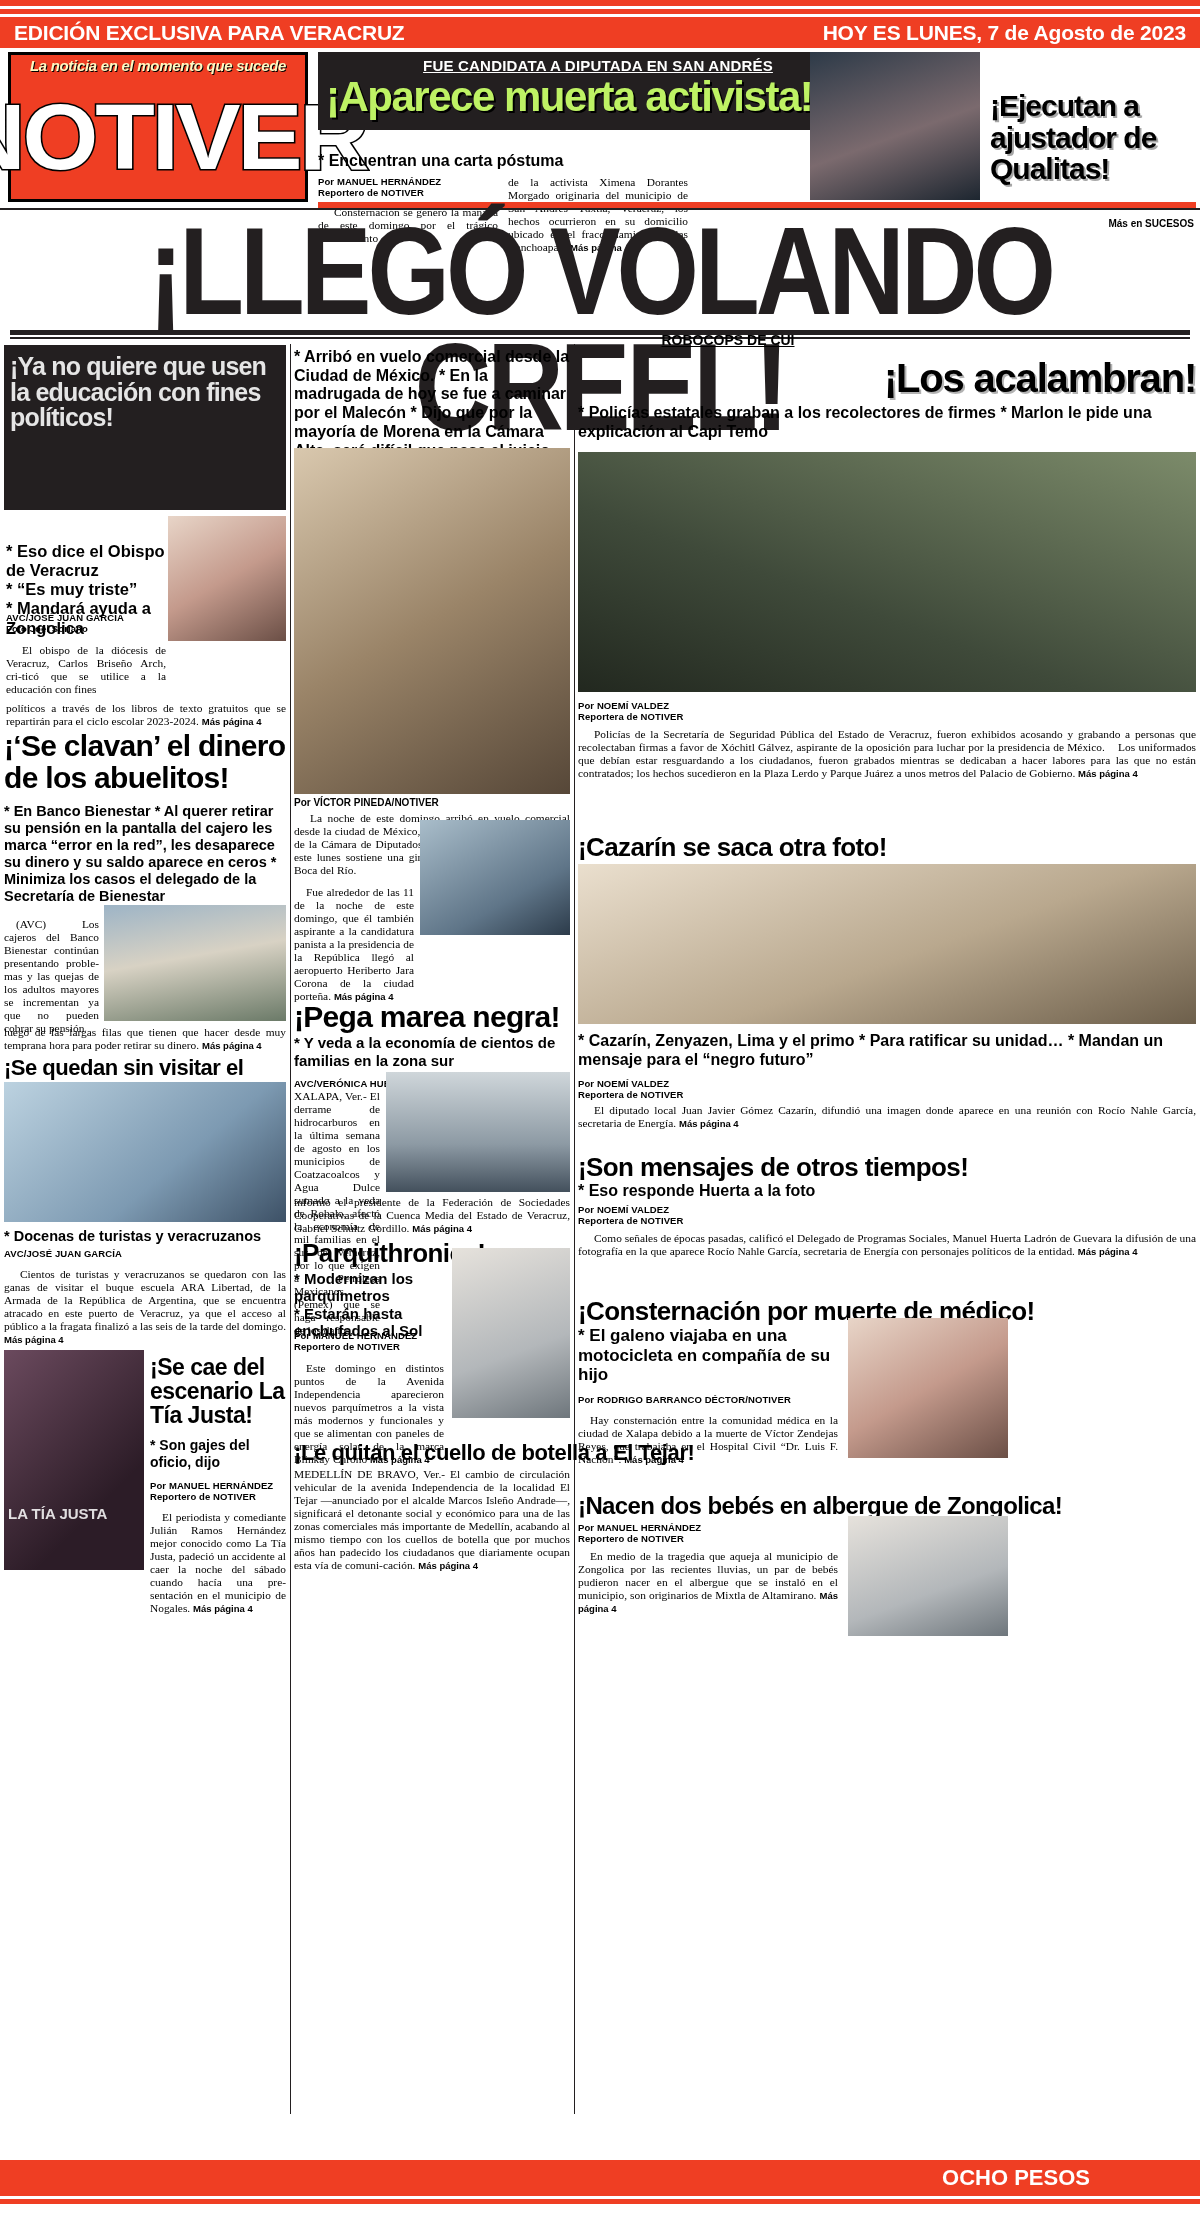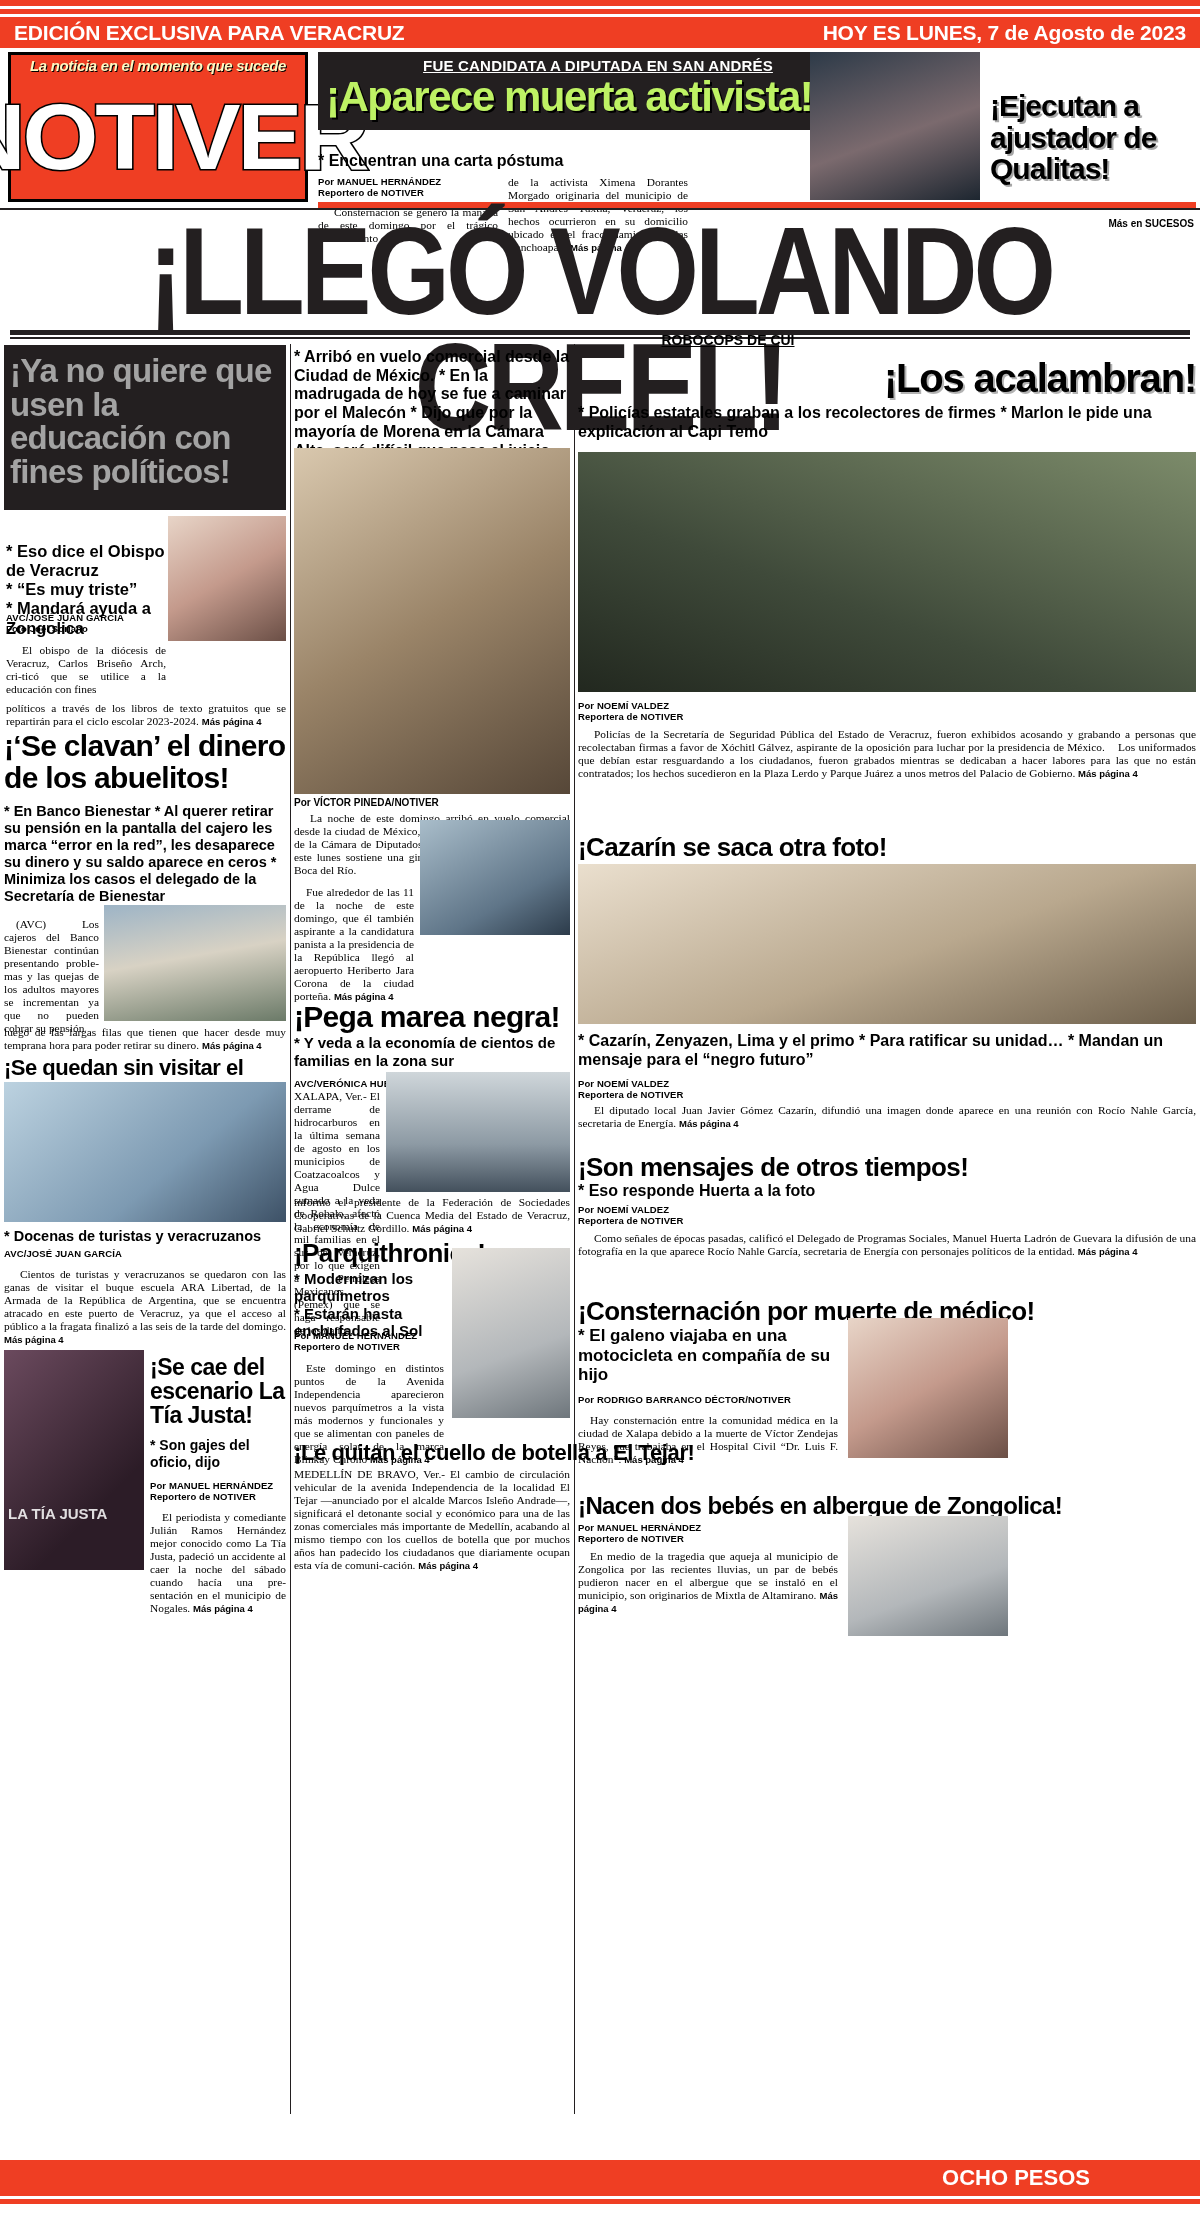--- a/index.html
+++ b/index.html
@@ -54,21 +54,21 @@
              font-weight:bold;font-size:106px;line-height:.92;letter-spacing:-4px;color:#231f20;
              transform:scaleY(1.18);transform-origin:top center;}
   .main-rule{position:absolute;left:10px;top:330px;width:1180px;height:5px;background:#231f20;}
   .main-rule2{position:absolute;left:10px;top:337px;width:1180px;height:2px;background:#231f20;}
 
   
   .vrule{position:absolute;width:1px;background:#231f20;}
 
   
   .edu-blk{position:absolute;left:4px;top:345px;width:282px;height:165px;background:#231f20;}
-  .edu-blk h2{color:#a3a3a3;font-weight:bold;font-size:33px;line-height:1.02;letter-spacing:-.8px;padding:9px 6px 0 6px;}
+  .edu-blk h2{color:#e5e5e5;font-weight:bold;font-size:25px;line-height:1.02;letter-spacing:-.8px;padding:9px 6px 0 6px;}
   .edu-bul{position:absolute;left:6px;top:518px;width:160px;font-weight:bold;font-size:16.5px;line-height:1.16;margin-top:24px;}
   .edu-photo{position:absolute;left:168px;top:516px;width:118px;height:125px;background:#d8c3c8;}
   .edu-by{position:absolute;left:6px;top:612px;width:160px;}
   .edu-txt{position:absolute;left:6px;top:644px;width:160px;}
   .edu-txt2{position:absolute;left:6px;top:702px;width:280px;}
 
   
   .clav{position:absolute;left:4px;top:730px;width:282px;}
   .clav h2{font-weight:bold;font-size:30px;line-height:1.07;letter-spacing:-.7px;}
   .clav .bul{margin-top:9px;font-weight:bold;font-size:14.5px;line-height:1.17;}

